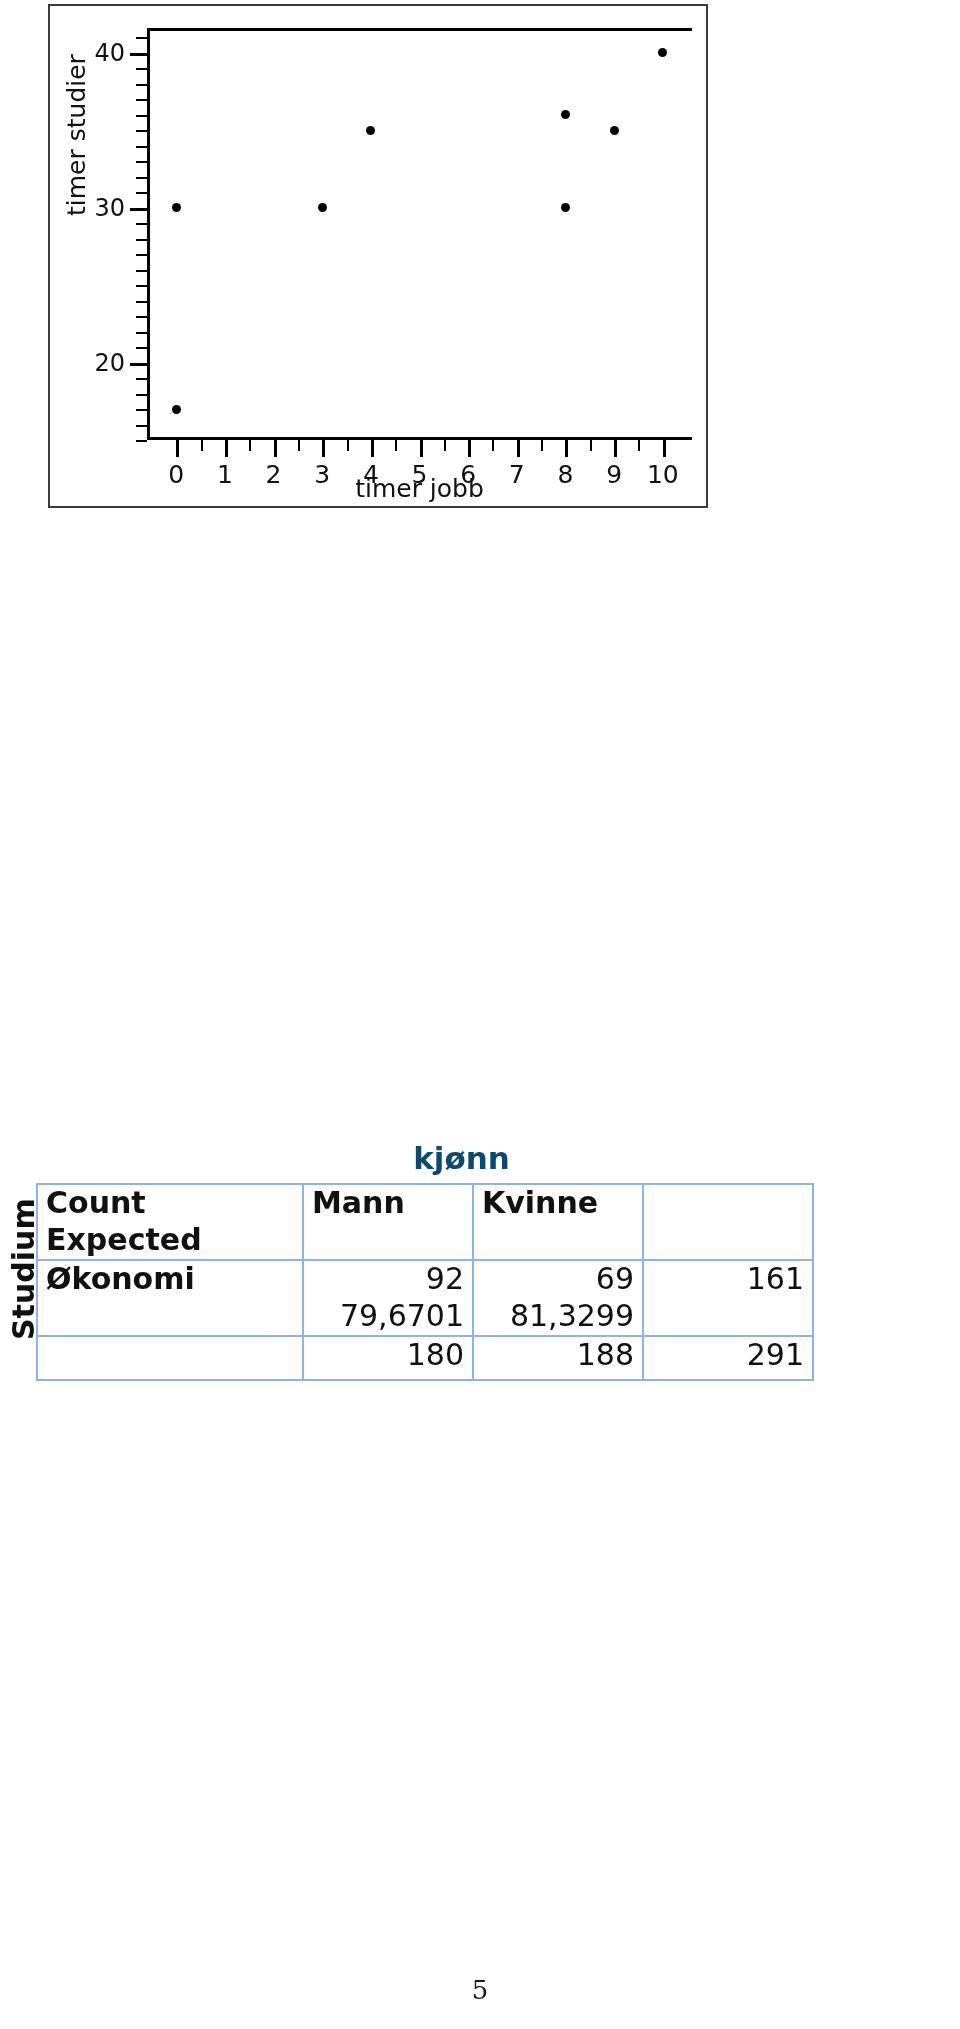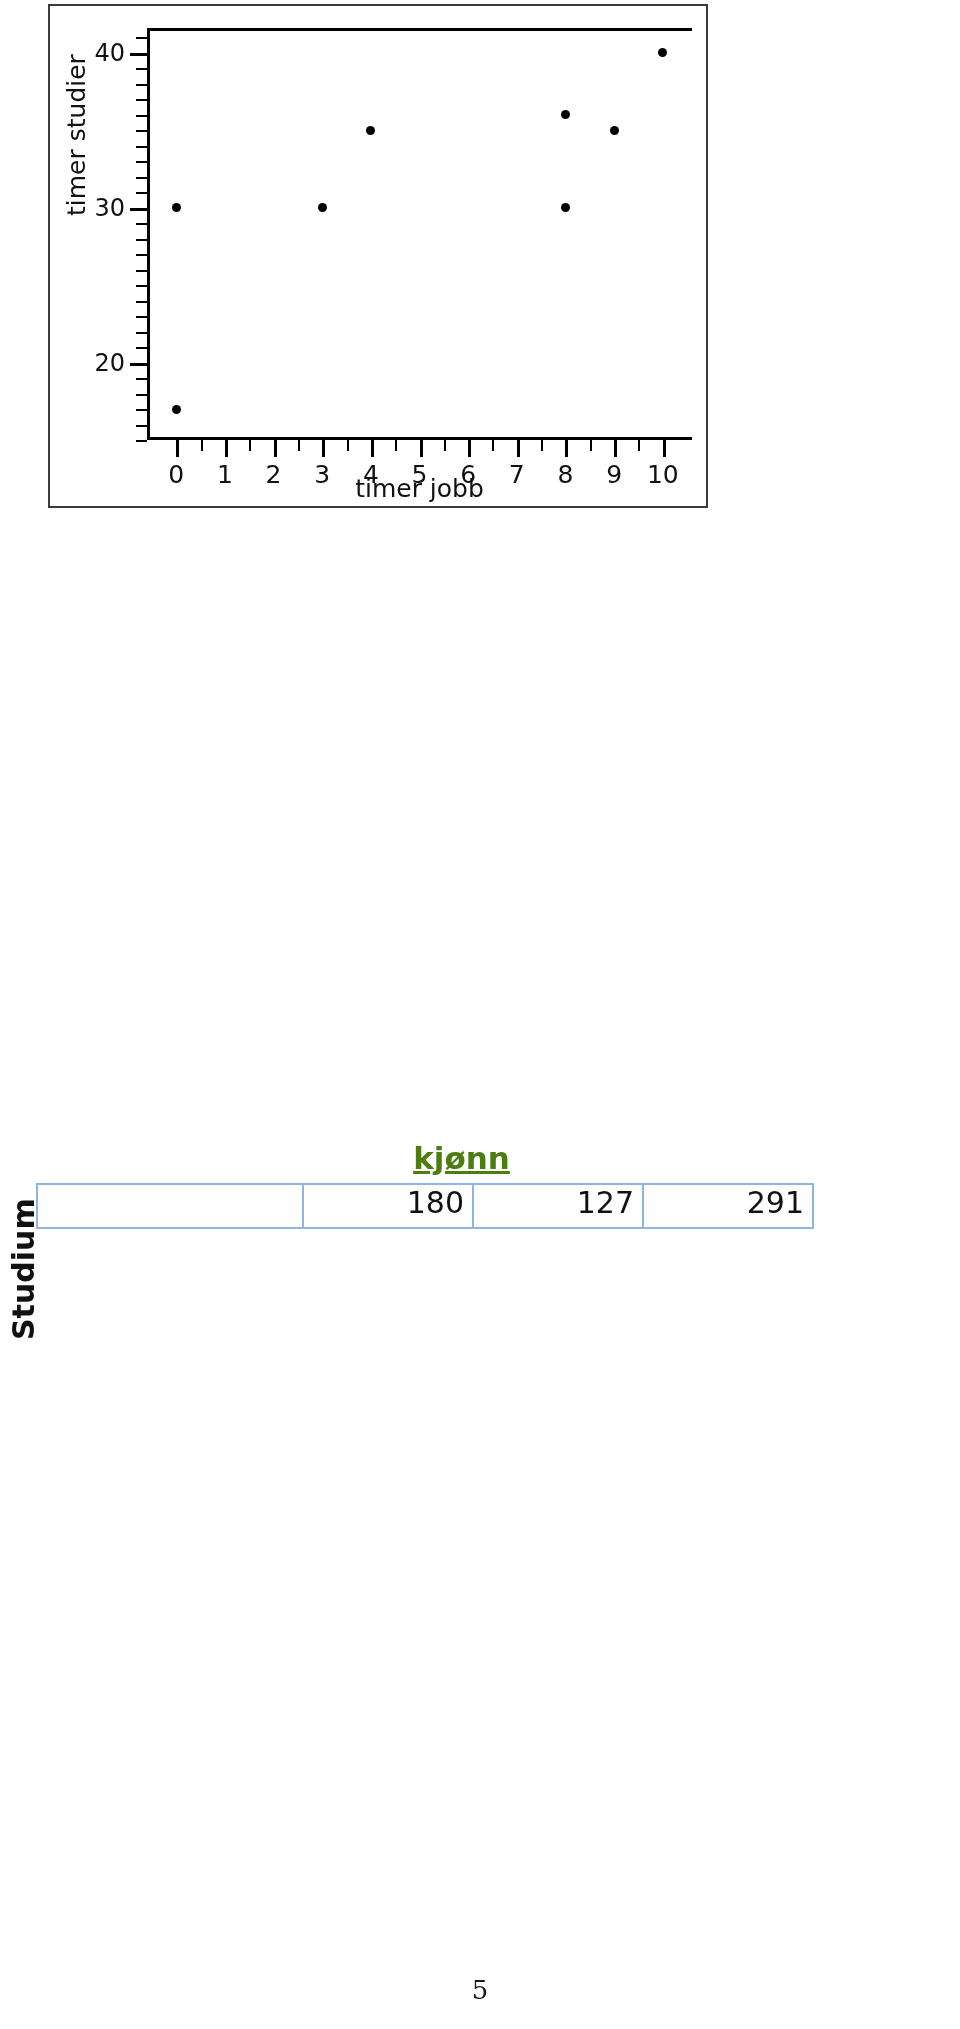--- a/index.html
+++ b/index.html
@@ -144,22 +144,21 @@
     width: 960px;
   }
   #kjonn-header {
     position: absolute;
     left: 284px;
     top: 0px;
     width: 355px;
     text-align: center;
     font-size: 31px;
     font-weight: bold;
-    color: #4d7c0f;
-    text-decoration: underline;
+    color: #0c4a6e;
   }
   #studium-label {
     position: absolute;
     left: 6px;
     top: 200px;
     transform: rotate(-90deg);
     transform-origin: left top;
     font-size: 30px;
     font-weight: bold;
     white-space: nowrap;
@@ -299,27 +298,50 @@
 </div>
 
 <div id="figure4-block">
 
   <div id="kjonn-header">kjønn</div>
 
   <div id="studium-label">Studium</div>
 
   <table id="xtab">
     <tbody>
-
+      <tr>
+        <td class="col-label hdr">
+          <span>Count</span><br>
+          <span>Expected</span>
+        </td>
+        <td class="col-num hdr-num">Mann</td>
+        <td class="col-num hdr-num">Kvinne</td>
+        <td class="col-tot hdr-num"></td>
+      </tr>
+
+      <tr>
+        <td class="col-label">Økonomi</td>
+        <td class="col-num">
+          <span class="sub-num">92</span>
+          <span class="sub-num">79,6701</span>
+        </td>
+        <td class="col-num">
+          <span class="sub-num">69</span>
+          <span class="sub-num">81,3299</span>
+        </td>
+        <td class="col-tot">
+          <span class="sub-num">161</span>
+        </td>
+      </tr>
 
 
       <tr>
         <td class="col-label"></td>
         <td class="col-num">180</td>
-        <td class="col-num">127</td>
+        <td class="col-num">188</td>
         <td class="col-tot">291</td>
       </tr>
     </tbody>
   </table>
 
 </div>
 
 <div id="page-number">5</div>
 
 </body></html>

